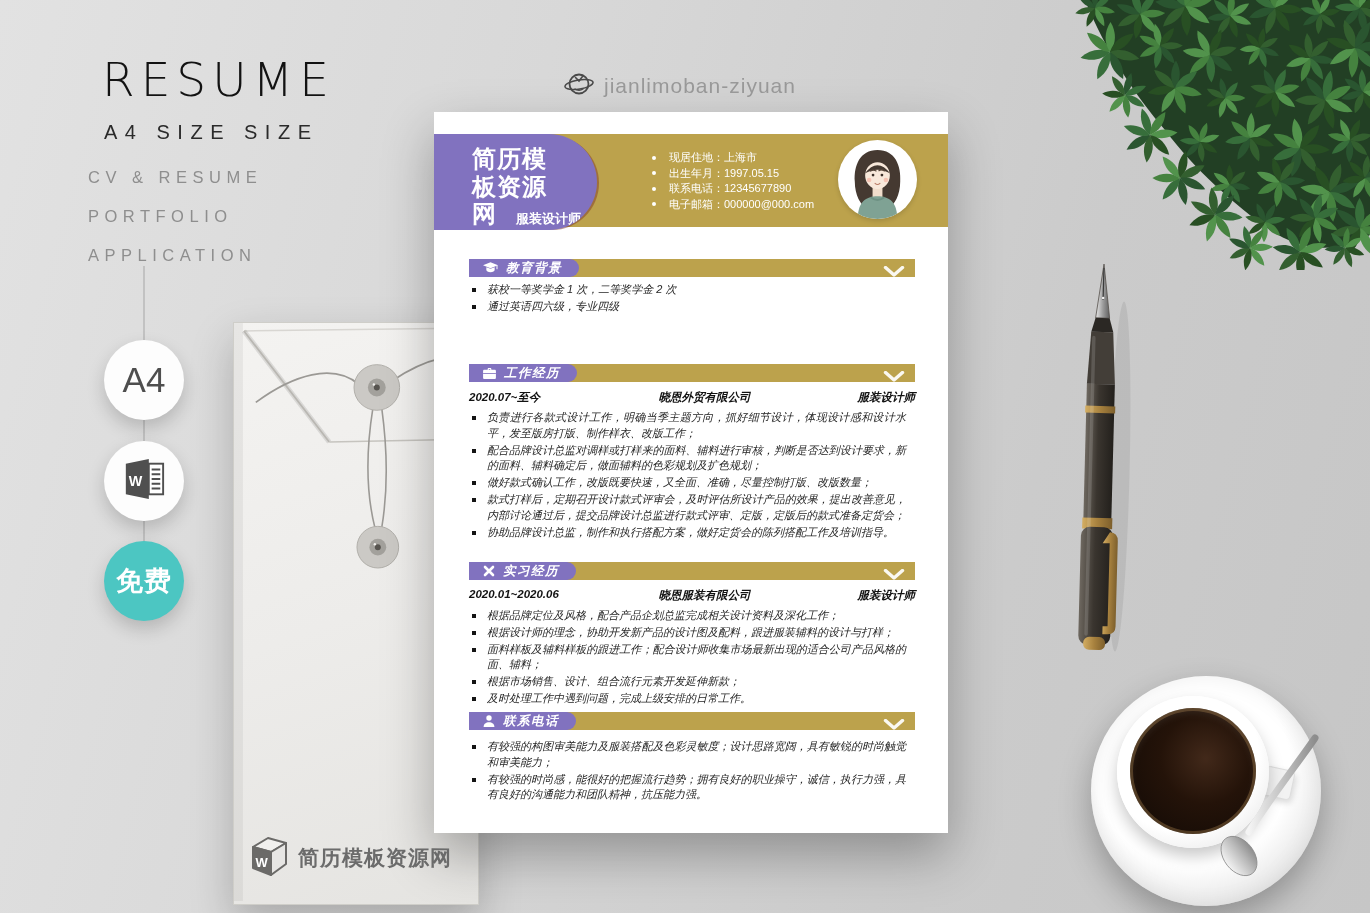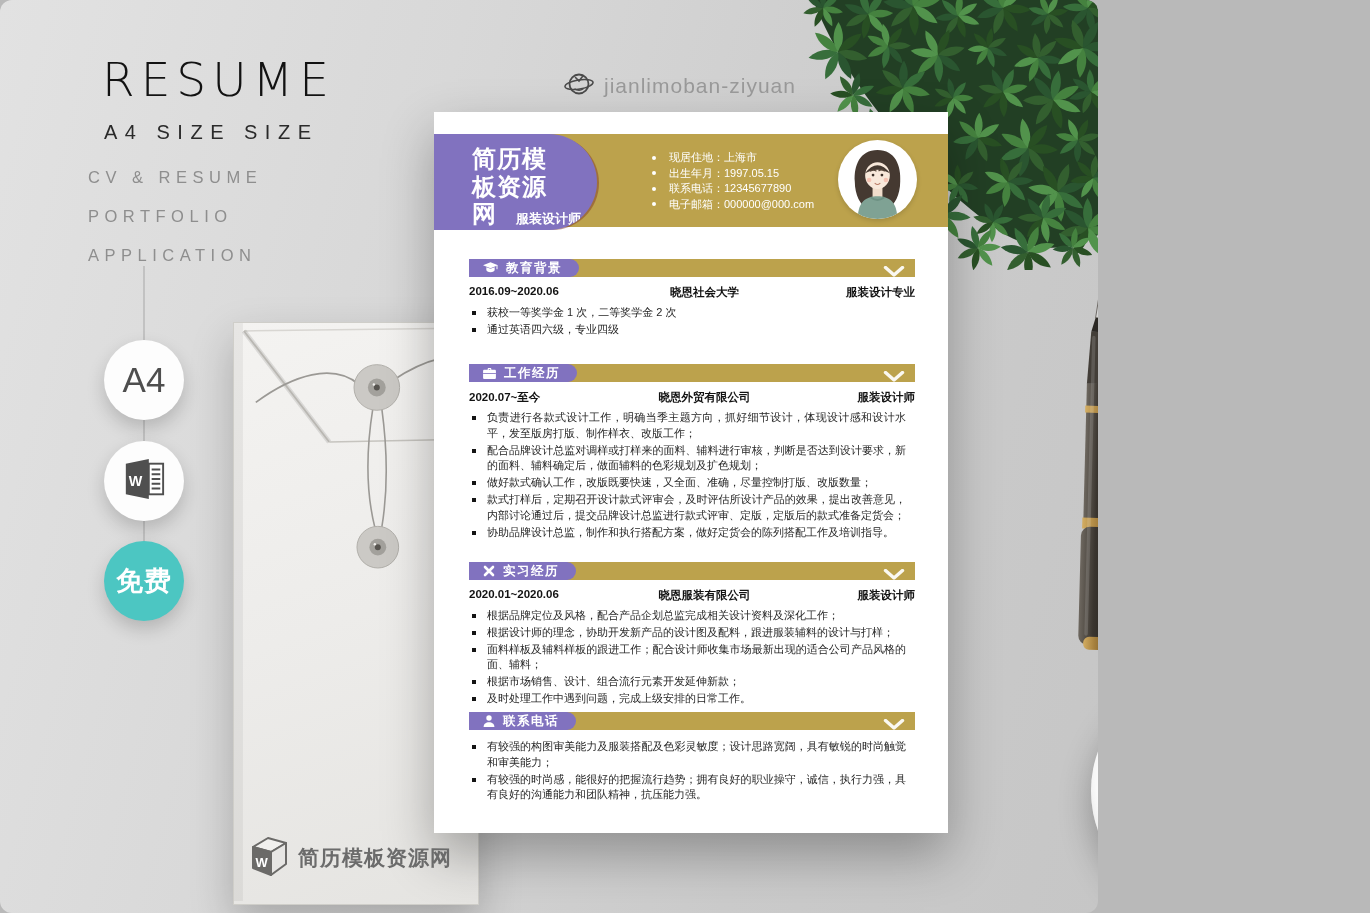--- a/index.html
+++ b/index.html
@@ -1,18 +1,18 @@
 <!DOCTYPE html>
 <html><head>
 <meta charset="utf-8">
 <style>
   html,body{margin:0;padding:0;background:#b9b9b9;}
   *{box-sizing:border-box;font-family:"Liberation Sans",sans-serif;}
-  .stage{position:relative;width:1098px;height:913px;overflow:hidden;
-    background:linear-gradient(105deg,#e2e2e2 0%,#d8d8d8 35%,#cbcbcb 72%,#c6c6c6 100%);border-radius:12px;}
+  .stage{position:relative;width:1370px;height:913px;overflow:hidden;
+    background:linear-gradient(105deg,#e2e2e2 0%,#d8d8d8 35%,#cbcbcb 72%,#c6c6c6 100%);}
   
   .lp-title{position:absolute;left:102px;top:52px;font-family:"DejaVu Sans",sans-serif;
     font-size:47px;font-weight:300;letter-spacing:6px;color:#121212;}
   .lp-sub{position:absolute;left:104px;top:121px;font-size:20px;font-weight:500;letter-spacing:7.5px;color:#2a2a2a;}
   .lp-line{position:absolute;left:88px;font-size:16.5px;letter-spacing:5.5px;color:#8e8e8e;}
   .lp-line.l1{top:168px}.lp-line.l2{top:207px}.lp-line.l3{top:246px}
   
   .brand{position:absolute;left:564px;top:70px;display:flex;align-items:center;gap:10px;}
   .brand-text{font-size:21px;letter-spacing:1px;color:#9a9a9a;}
   
@@ -52,21 +52,21 @@
     border-radius:0 48px 48px 0;overflow:hidden;z-index:2;box-shadow:3px 1px 0 -1px rgba(135,70,45,.55);}
   .blob-big{position:absolute;left:38px;top:11px;width:80px;font-size:24px;line-height:27.5px;
     font-weight:bold;color:#fff;z-index:2;letter-spacing:1px;}
   .blob-job{position:absolute;left:82px;top:76px;font-size:13px;font-weight:bold;color:#fff;z-index:1;white-space:nowrap;}
   .contacts{position:absolute;left:218px;top:38px;width:250px;z-index:1;}
   .contact{display:flex;align-items:center;color:#fff;font-size:11px;line-height:15.5px;}
   .contact .dot{width:4px;height:4px;border-radius:50%;background:#fff;margin-right:13px;flex:none;}
   .avatar{position:absolute;left:404px;top:28px;width:79px;height:79px;border-radius:50%;z-index:3;
     box-shadow:0 2px 5px rgba(0,0,0,.15);}
   
-  .section{position:absolute;left:35px;width:446px;}
+  .section{position:absolute;left:35px;width:446px;font-style:italic;}
   .bar{position:relative;height:18px;background:#bca24c;}
   .pill{position:absolute;left:0;top:0;height:18px;background:#8172bf;border-radius:0 9px 9px 0;
     display:flex;align-items:center;gap:8px;padding:0 17px 0 14px;}
   .pill .sicon{display:flex;align-items:center;}
   .pill .stitle{font-size:12.5px;font-weight:bold;color:#fff;letter-spacing:1.5px;white-space:nowrap;}
   .chev{position:absolute;right:10px;top:4px;}
   .entry{display:flex;margin-top:8px;font-size:11.5px;font-weight:bold;color:#121212;}
   .entry .period{flex:0 0 140px;}
   .entry .org{flex:1;text-align:center;}
   .entry .role{flex:0 0 115px;text-align:right;}
@@ -598,25 +598,20 @@
                 </svg>
               </span>
         <span class="stitle">教育背景</span>
       </div>
       <span class="chev">
         <svg width="22" height="11" viewBox="0 0 22 11">
           <path d="M2.5 1.5 L11 9 L19.5 1.5" fill="none" stroke="rgba(255,255,255,.92)" stroke-width="3.4" stroke-linecap="round" stroke-linejoin="round"></path>
         </svg>
       </span>
     </div>
-    <div class="entry">
-      <span class="period">2016.09~2020.06</span>
-      <span class="org">晓恩社会大学</span>
-      <span class="role">服装设计专业</span>
-    </div>
     <ul class="bullets">
             <li>获校一等奖学金 1 次，二等奖学金 2 次</li>
             <li>通过英语四六级，专业四级</li>
           </ul>
   </div>
 
   <div class="section" style="top: 252px;">
     <div class="bar">
       <div class="pill">
         <span class="sicon">

